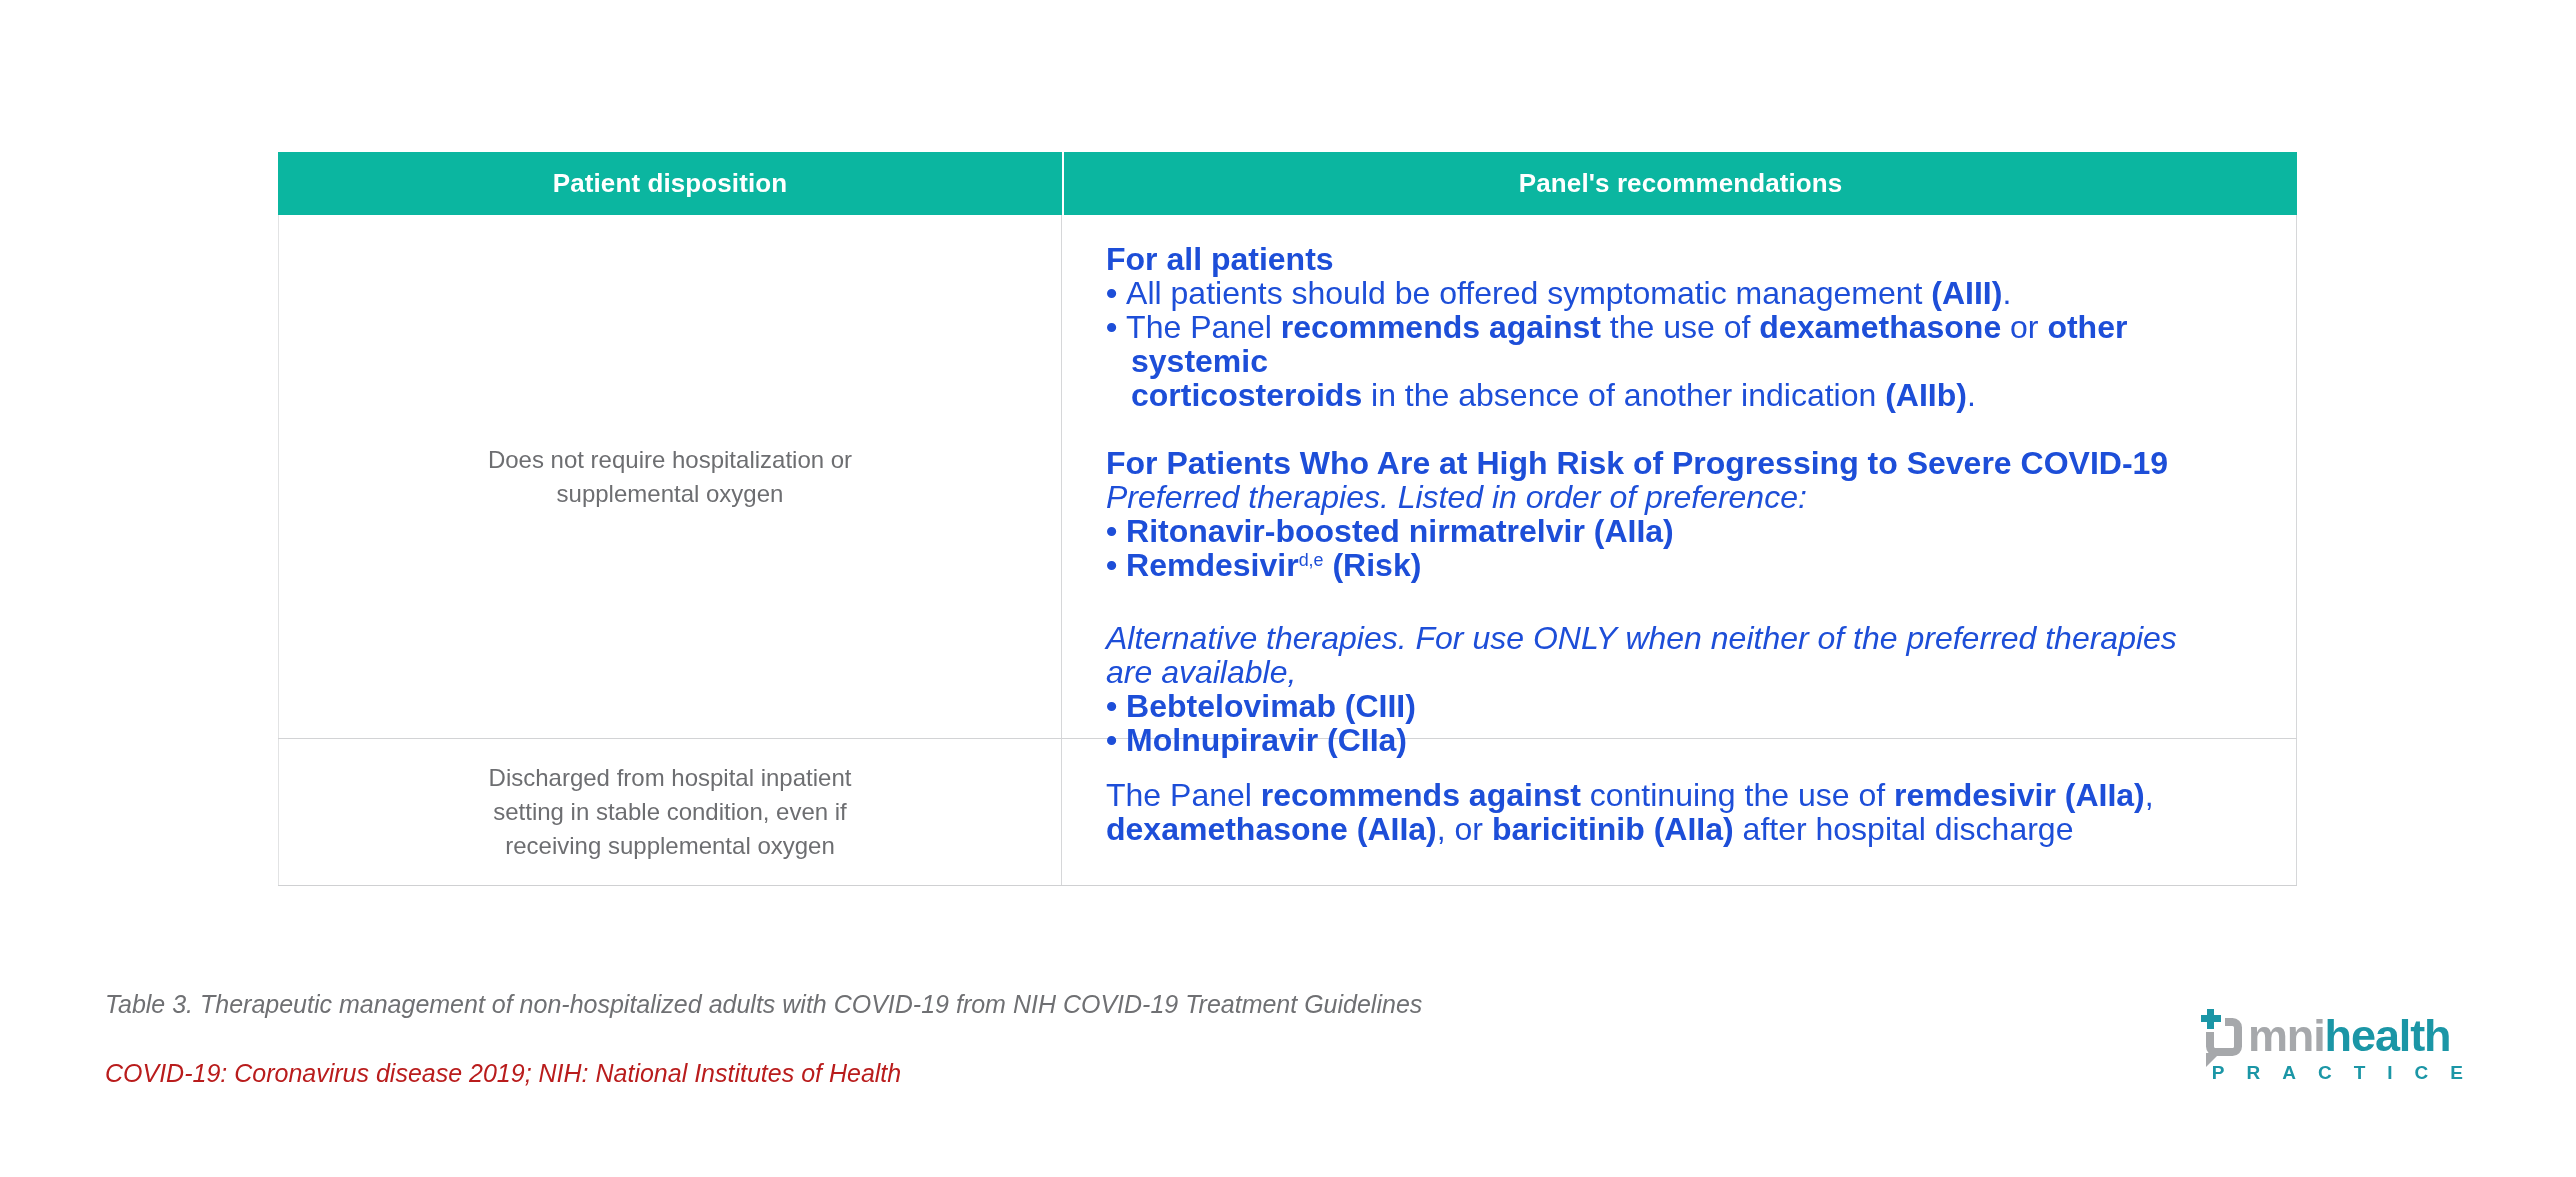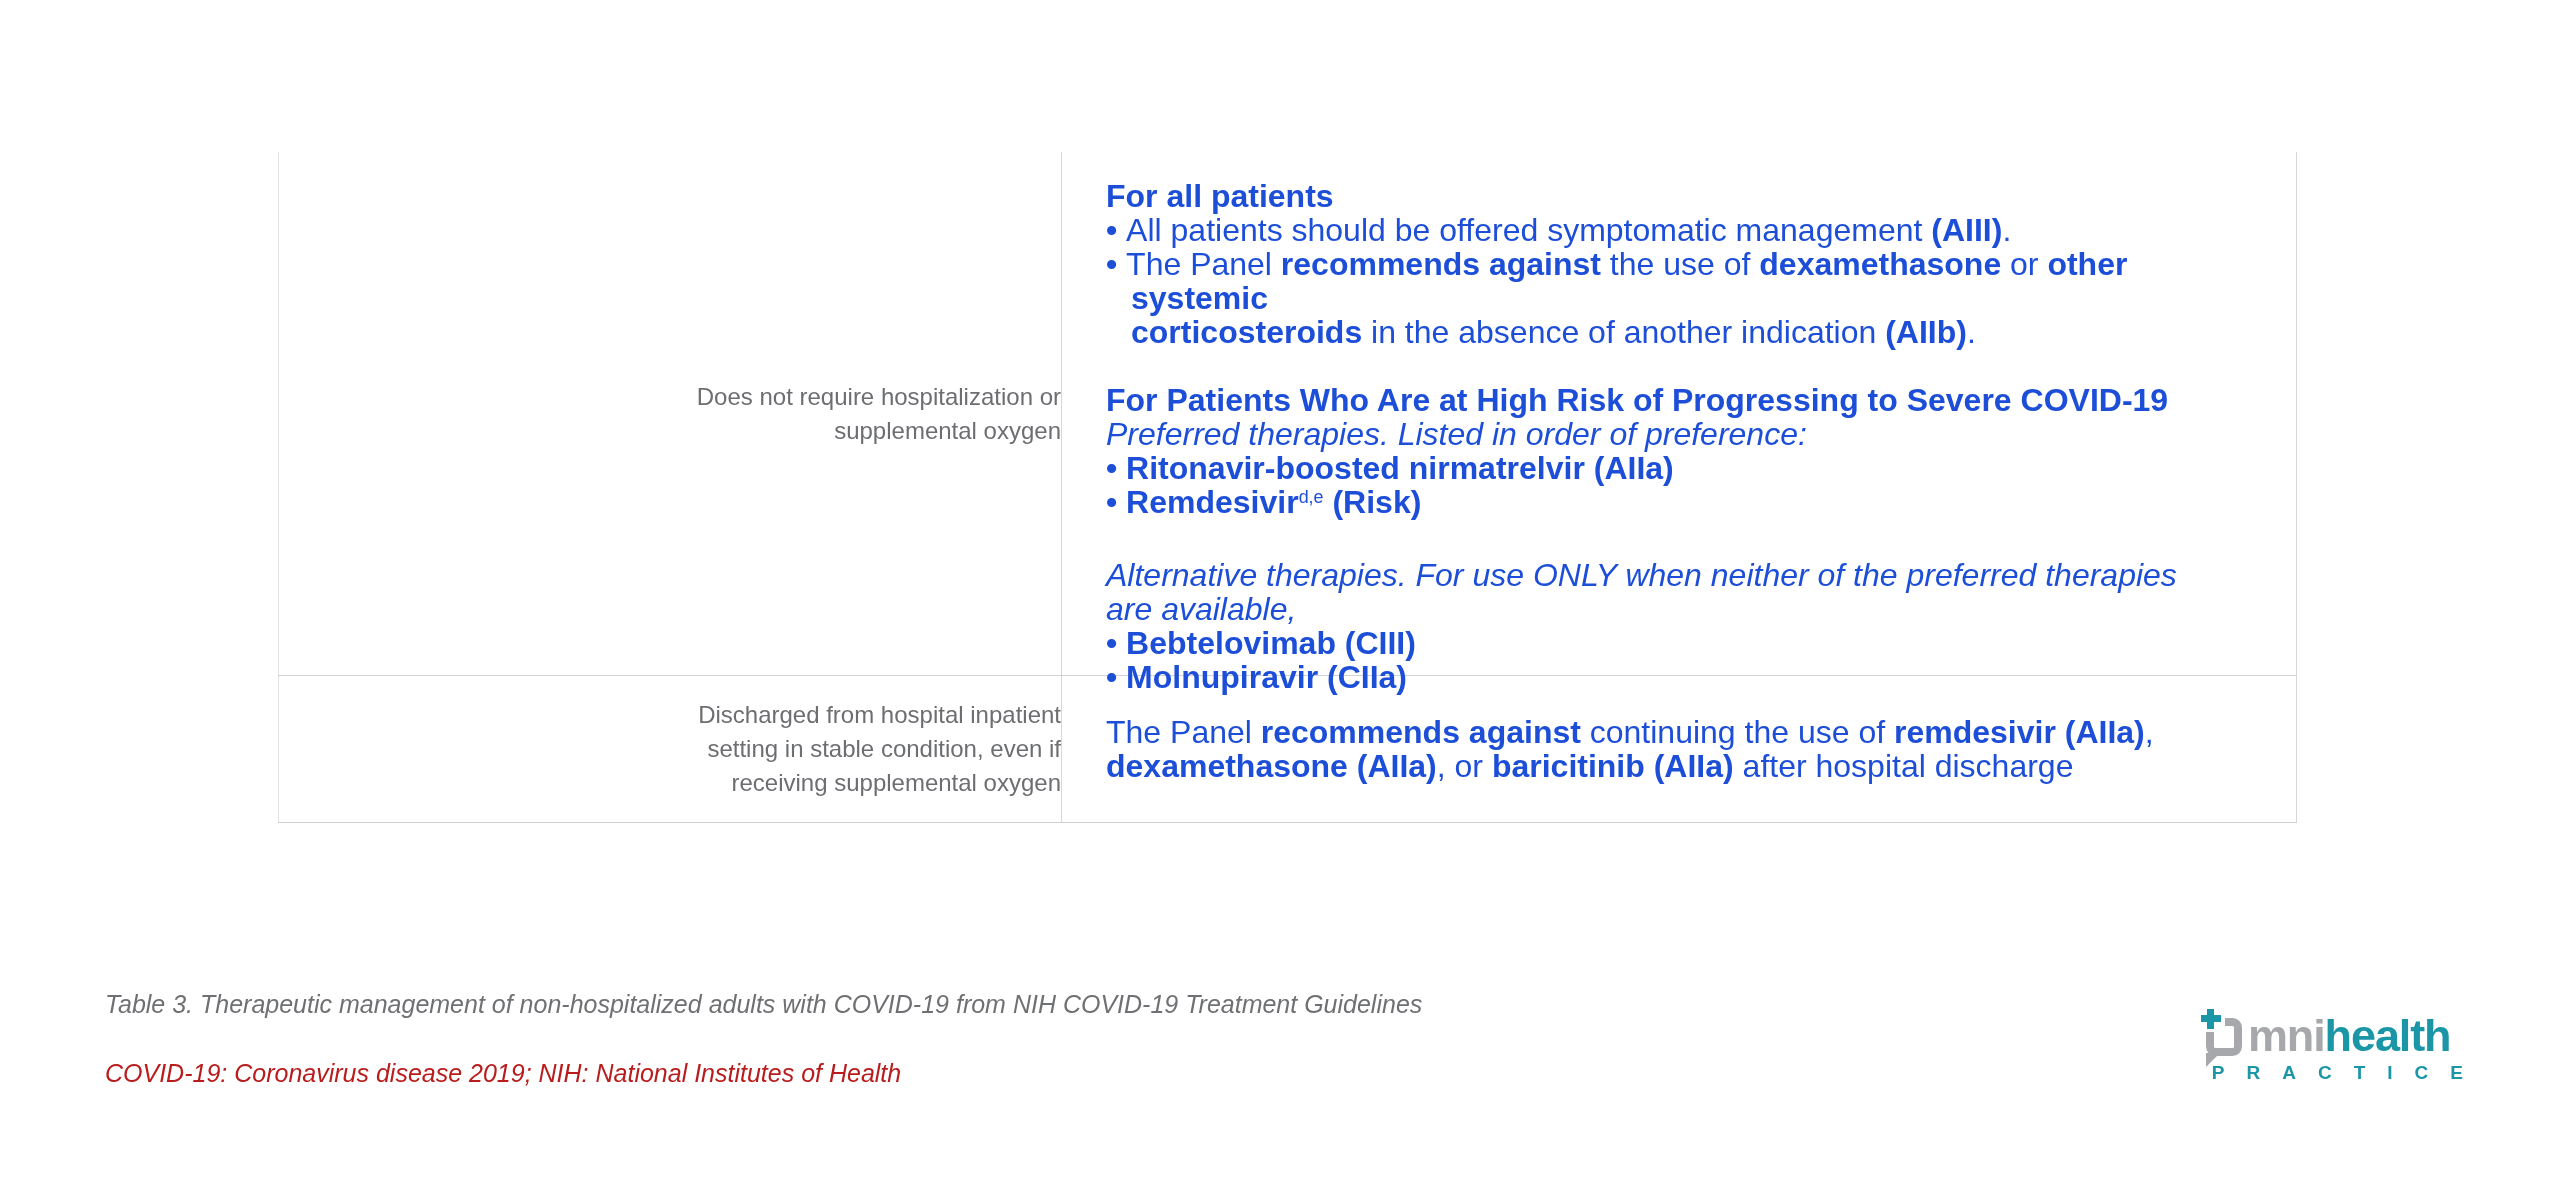--- a/index.html
+++ b/index.html
@@ -13,21 +13,21 @@
   .th{background:#0bb6a0;color:#ffffff;display:flex;align-items:center;justify-content:center;
       font-weight:700;font-size:26px;letter-spacing:0.1px;}
   .th1{width:784px;}
   .hgap{width:2.2px;background:#ffffff;}
   .th2{flex:1;}
   .trow{display:flex;}
   .row1{height:523px;border-bottom:0.7px solid #d2d3d5;}
   .row2{height:146px;border-bottom:0.7px solid #cfd0d2;}
   .cell-left{
     width:784px;box-sizing:border-box;border-left:0.7px solid #e2e3e4;border-right:0.7px solid #d6d7d9;
-    display:flex;flex-direction:column;align-items:flex-end;justify-content:center;
+    display:flex;flex-direction:column;align-items:center;justify-content:center;
     text-align:center;font-size:24px;line-height:34px;color:#6d6e71;
   }
   .cell-right{
     flex:1;box-sizing:border-box;border-right:0.7px solid #d6d7d9;
     font-size:32px;line-height:34px;color:#1d4ed8;
   }
   .row1 .cell-right{padding:27px 70px 0 44px;}
   .row2 .cell-right{display:flex;flex-direction:column;justify-content:center;padding:0 70px 0 44px;}
   .blk{min-height:0;}
   .blk.bullet{padding-left:25px;text-indent:-25px;}
@@ -52,20 +52,25 @@
   .wm-gray{color:#a6a8ab;}
   .wm-teal{color:#1b96a6;}
   .logo-sub{margin-top:4px;padding-left:8.8px;color:#1b96a6;font-weight:700;font-size:19px;letter-spacing:22px;white-space:nowrap;}
 </style>
 </head>
 <body>
 
 <div id="page">
 
   <div class="gtable">
+    <div class="thead">
+      <div class="th th1">Patient disposition</div>
+      <div class="hgap"></div>
+      <div class="th th2">Panel's recommendations</div>
+    </div>
 
     <div class="trow row1">
       <div class="cell-left">
           <div>Does not require hospitalization or</div>
           <div>supplemental oxygen</div>
         </div>
       <div class="cell-right">
           <div class="blk heading"><span class="b">For all patients</span></div>
           <div class="blk bullet"><span class="b">•&nbsp;</span><span>All patients should be offered symptomatic management </span><span class="b">(AIII)</span><span>.</span></div>
           <div class="blk bullet"><span class="b">•&nbsp;</span><span>The Panel </span><span class="b">recommends against</span><span> the use of </span><span class="b">dexamethasone</span><span> or </span><span class="b">other systemic</span><br><span class="b">corticosteroids</span><span> in the absence of another indication </span><span class="b">(AIIb)</span><span>.</span></div>

